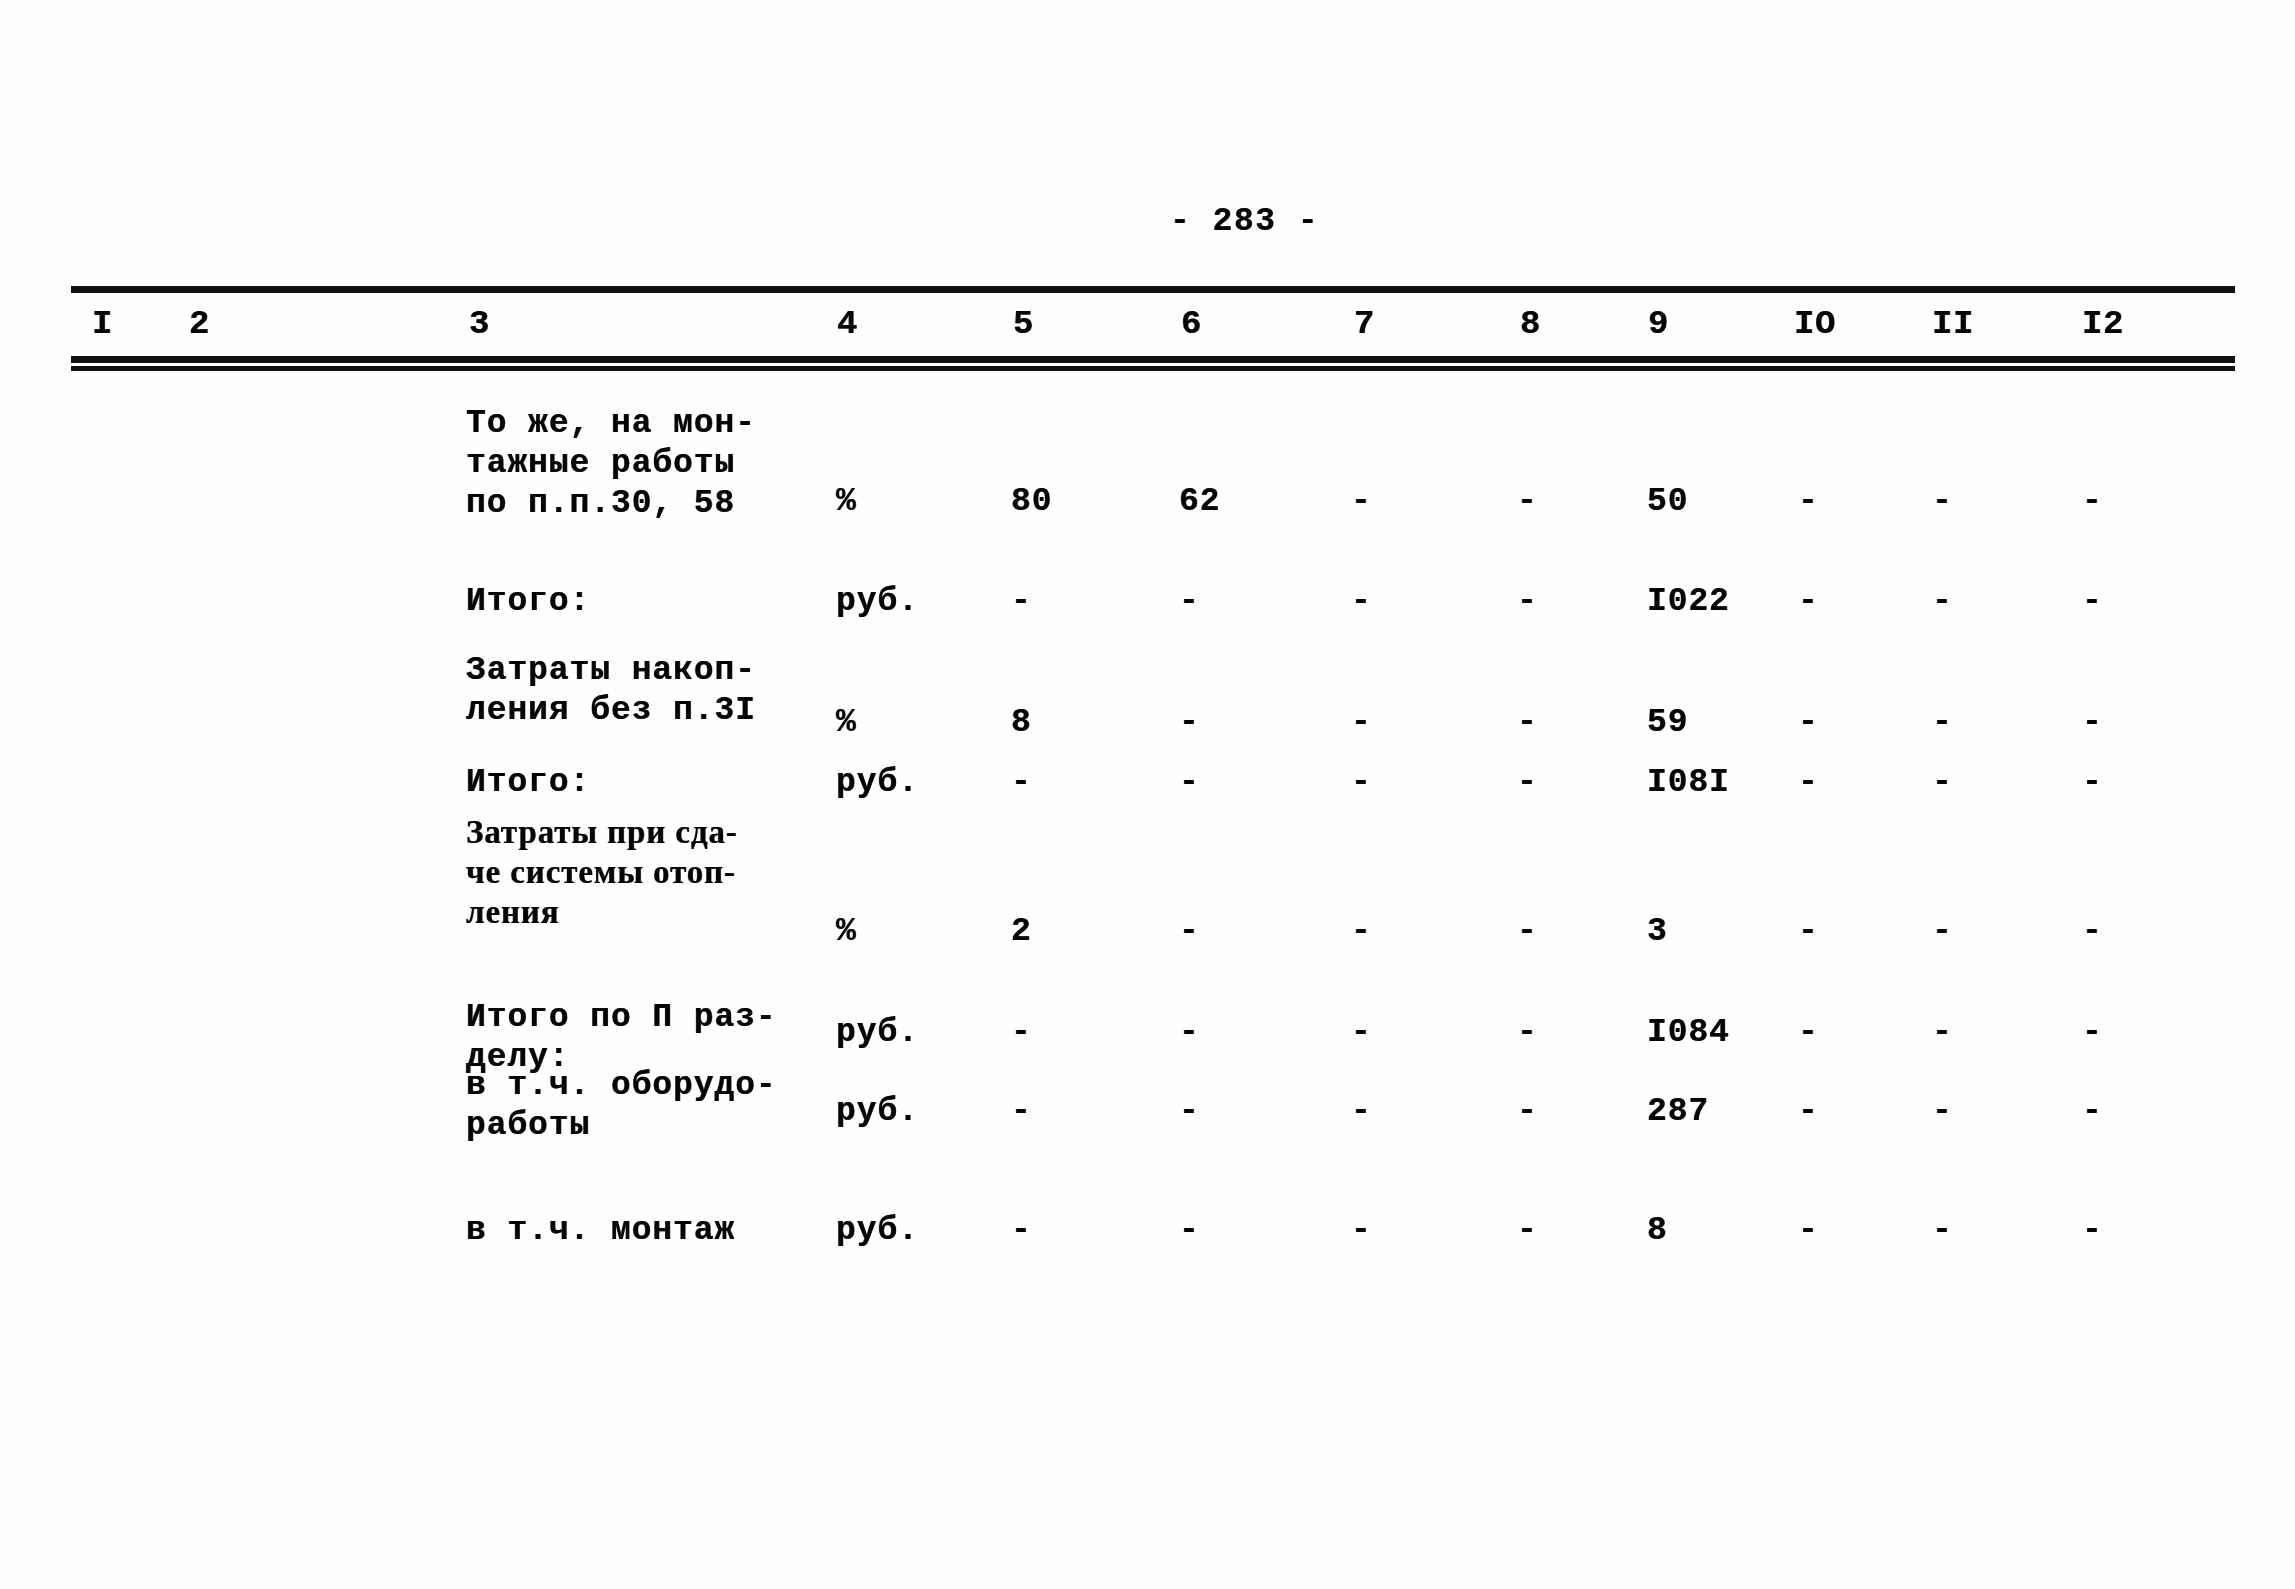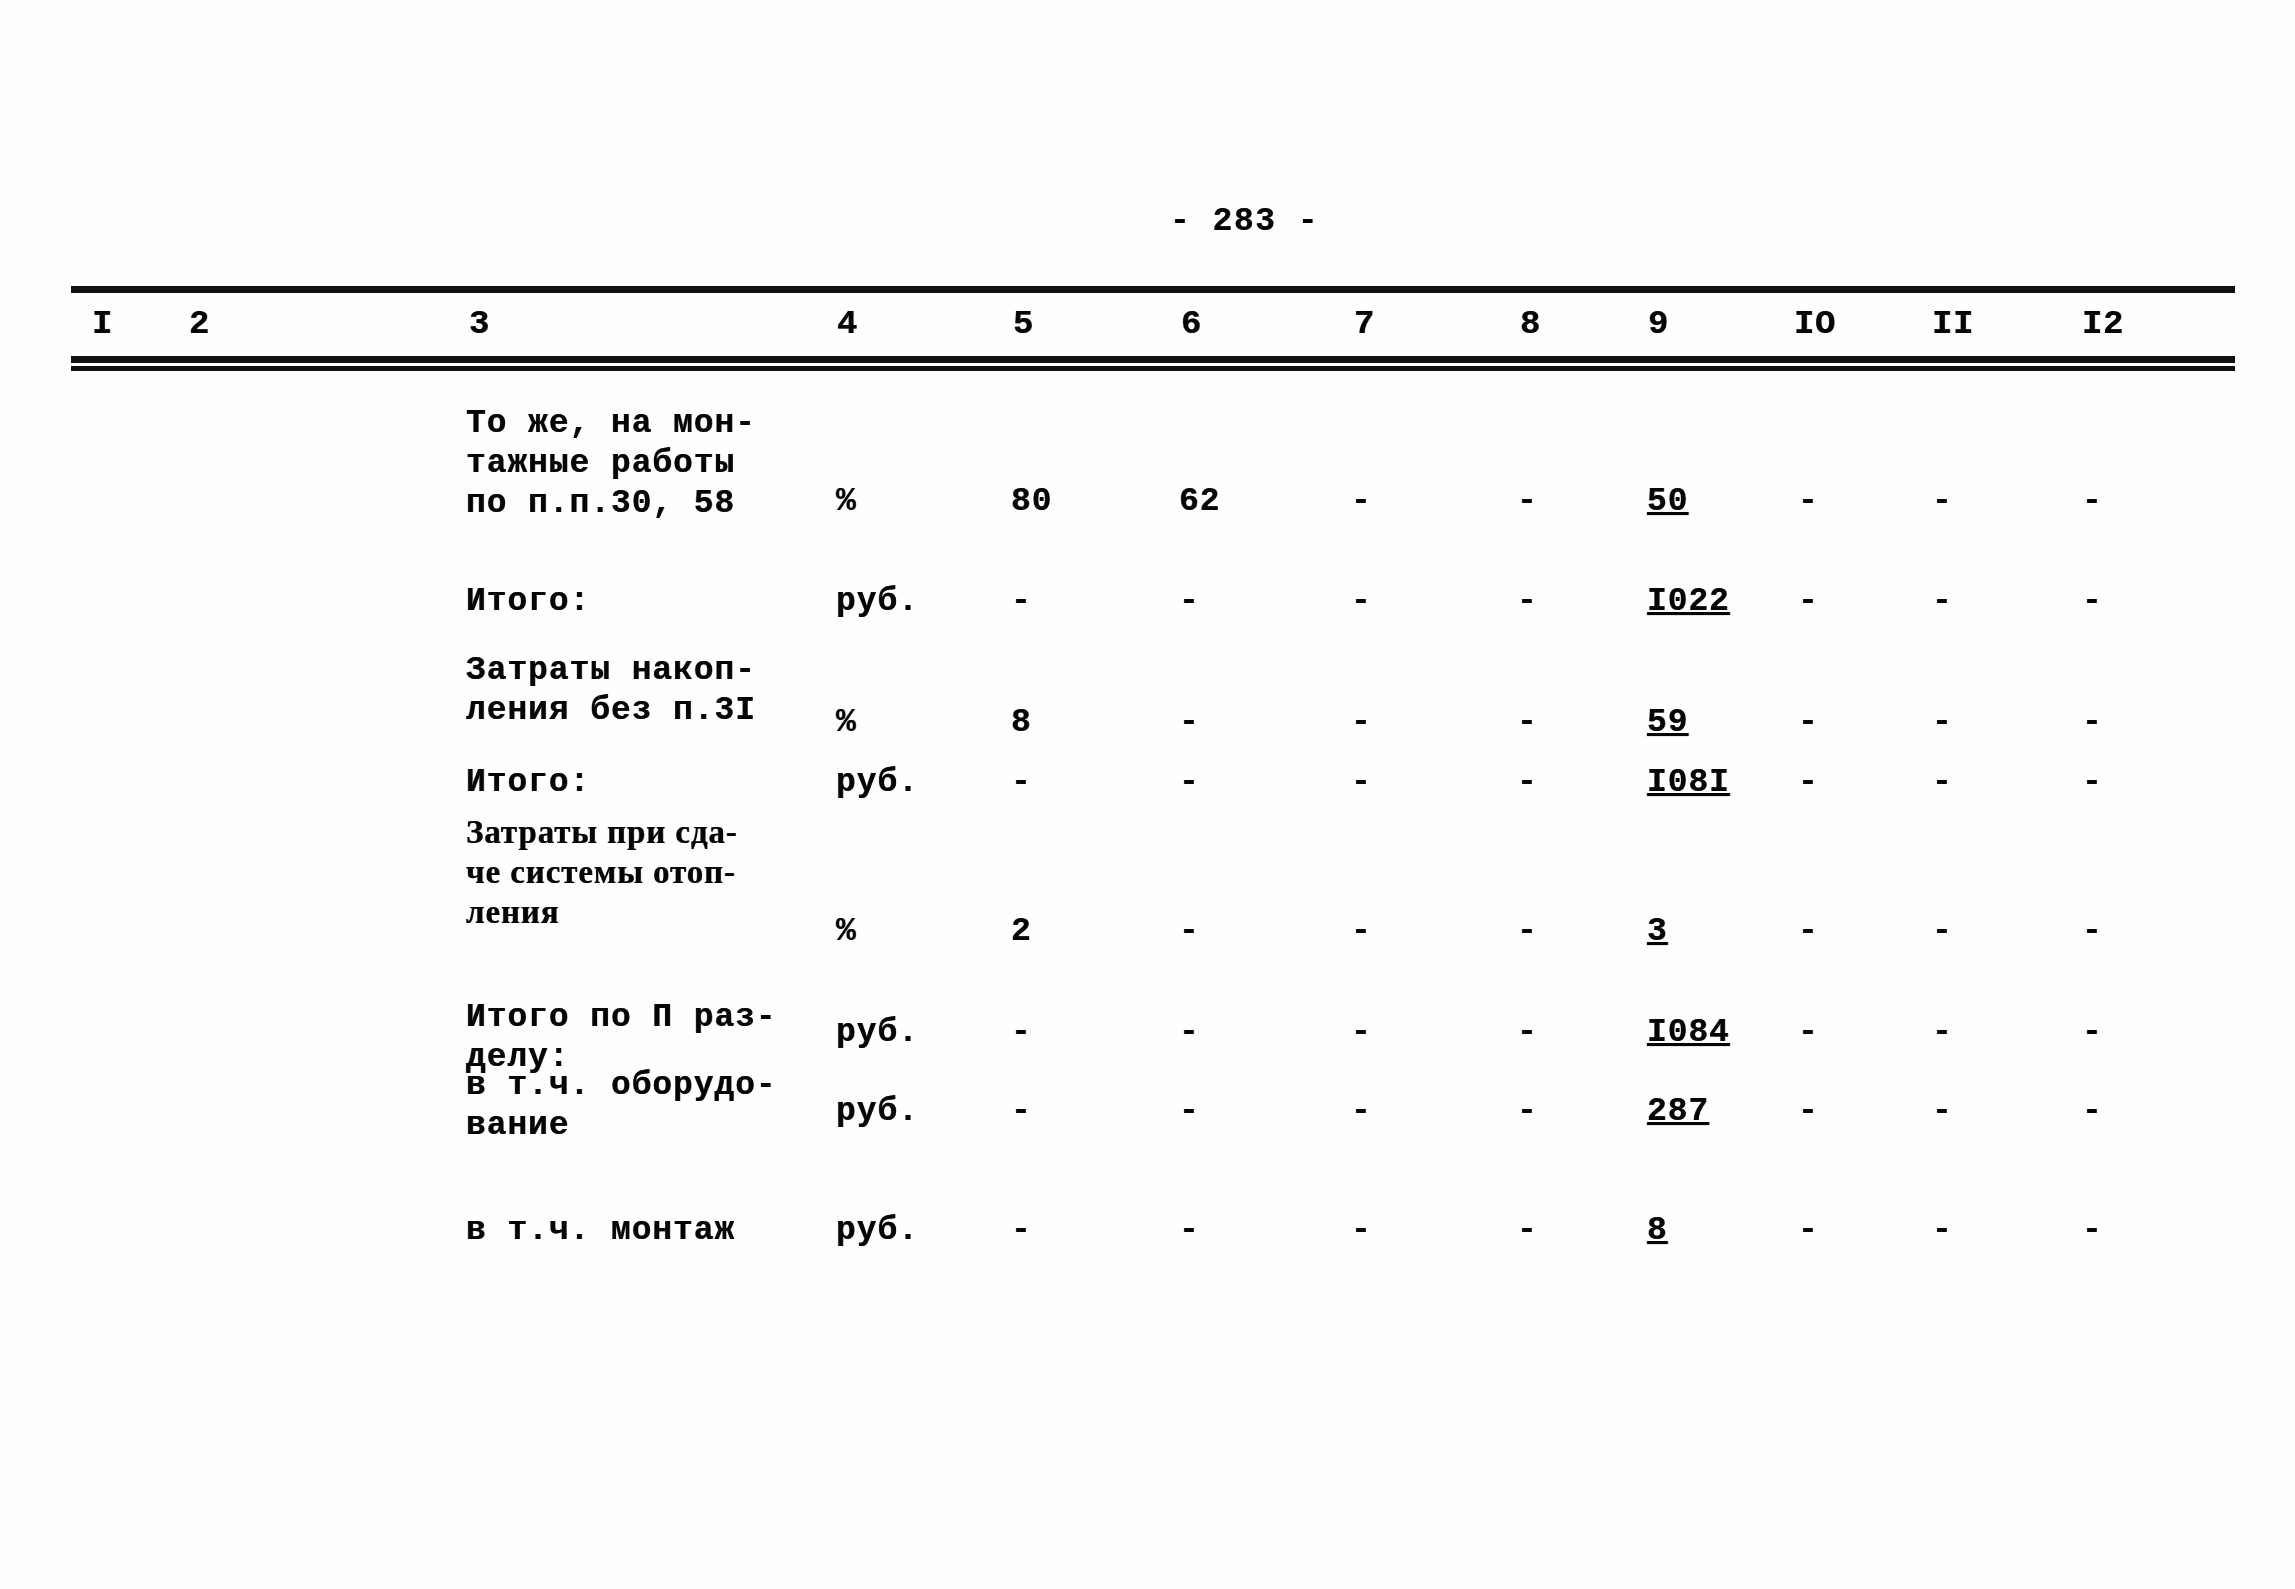--- a/index.html
+++ b/index.html
@@ -85,21 +85,21 @@
     letter-spacing: 0.9px;
     white-space: pre;
     line-height: 40px;
   }
   .cell.desc   { left: 466px;  text-align: left; }
   .cell.unit   { left: 836px; text-align: left; }
   .cell.c5     { left: 1011px; text-align: left; }
   .cell.c6     { left: 1179px; text-align: left; }
   .cell.c7     { left: 1351px; text-align: left; }
   .cell.c8     { left: 1517px; text-align: left; }
-  .cell.c9     { left: 1647px; text-align: left; text-decoration: underline; }
+  .cell.c9     { left: 1647px; text-align: left; }
   .cell.c10    { left: 1798px; text-align: left; }
   .cell.c11    { left: 1932px; text-align: left; }
   .cell.c12    { left: 2082px; text-align: left; }
 
   
   .doc-header, .page-number, .colhead, .cell {
     text-shadow: 0.4px 0 0 rgba(0,0,0,0.55), -0.4px 0.3px 0 rgba(0,0,0,0.35);
   }
 </style>
 </head>
@@ -203,21 +203,21 @@
         <div class="cell c6" style="top: 609px;">-</div>
         <div class="cell c7" style="top: 609px;">-</div>
         <div class="cell c8" style="top: 609px;">-</div>
         <div class="cell c9" style="top: 609px;">I084</div>
         <div class="cell c10" style="top: 609px;">-</div>
         <div class="cell c11" style="top: 609px;">-</div>
         <div class="cell c12" style="top: 609px;">-</div>
       </div>
       <div class="row" style="position: absolute; left: 0px; top: 0px;">
         <div class="cell desc" style="top: 662px;">в т.ч. оборудо-
-вание</div>
+работы</div>
         <div class="cell unit" style="top: 688px;">руб.</div>
         <div class="cell c5" style="top: 688px;">-</div>
         <div class="cell c6" style="top: 688px;">-</div>
         <div class="cell c7" style="top: 688px;">-</div>
         <div class="cell c8" style="top: 688px;">-</div>
         <div class="cell c9" style="top: 688px;">287</div>
         <div class="cell c10" style="top: 688px;">-</div>
         <div class="cell c11" style="top: 688px;">-</div>
         <div class="cell c12" style="top: 688px;">-</div>
       </div>

